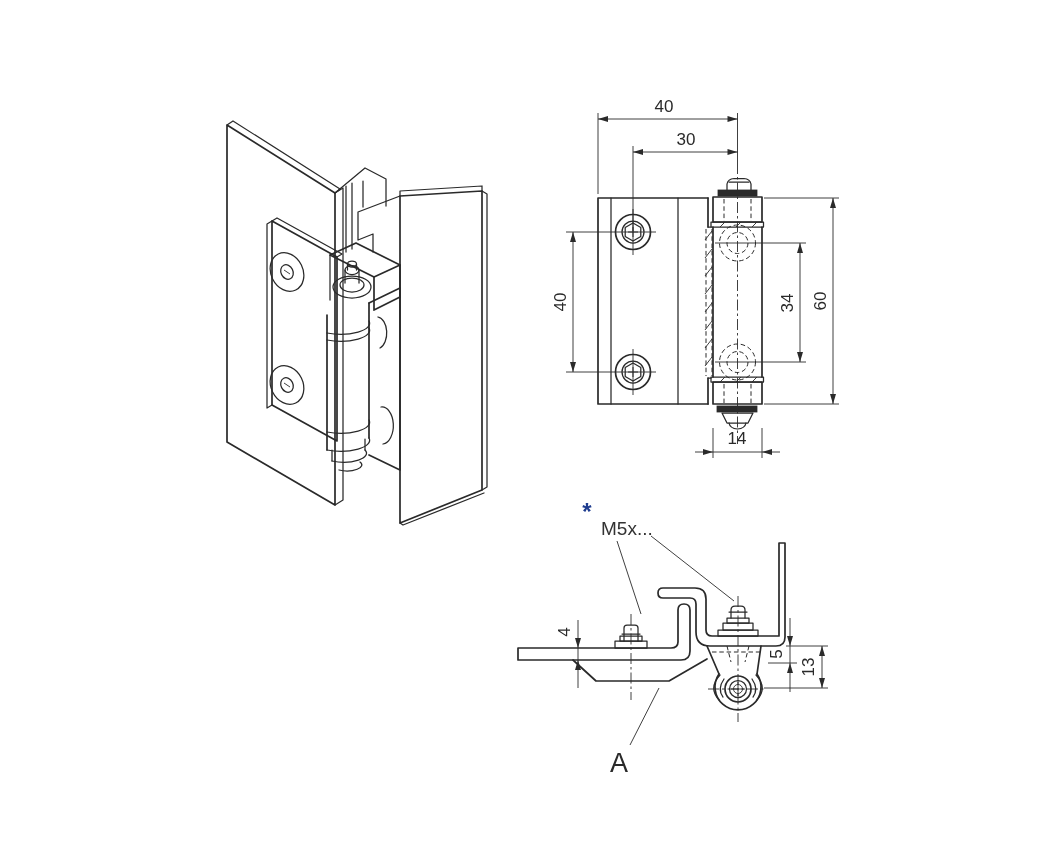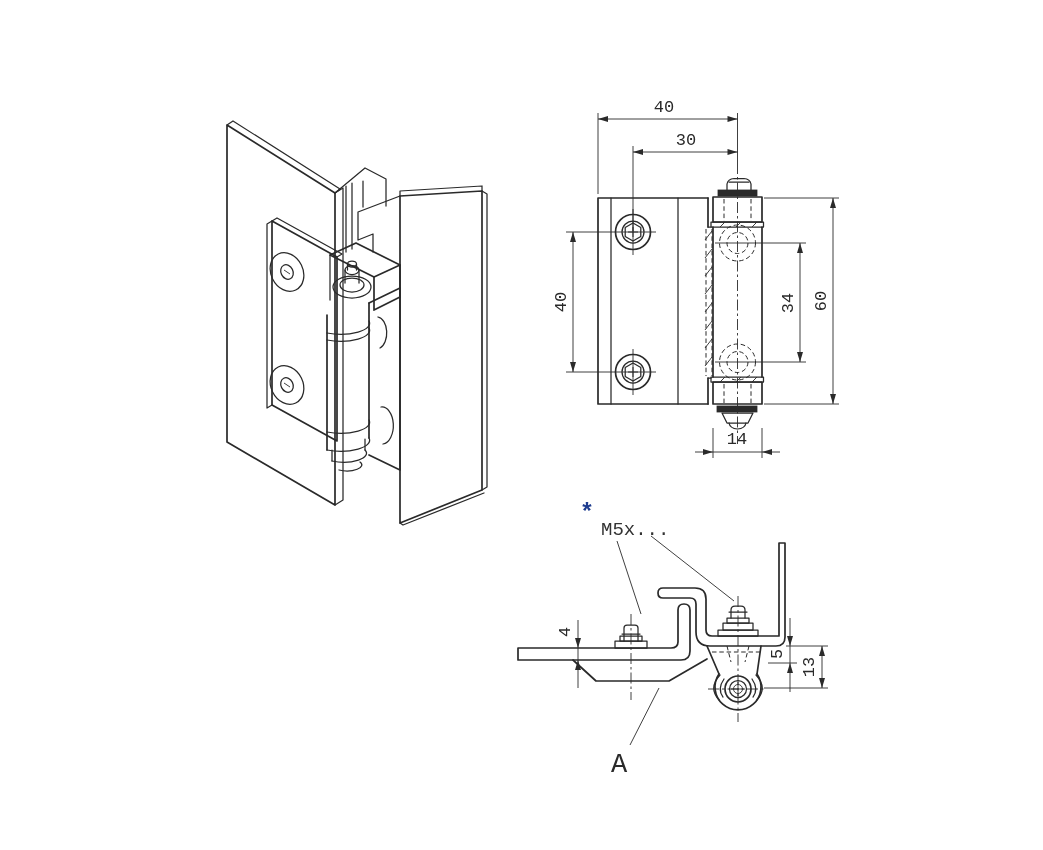--- a/index.html
+++ b/index.html
@@ -1,17 +1,17 @@
 <!DOCTYPE html>
 <html><head>
 <meta charset="utf-8">
 <style>
   html,body{margin:0;padding:0;background:#ffffff;}
   #stage{position:relative;width:1043px;height:850px;background:#ffffff;overflow:hidden;
-         font-family:Liberation Mono, monospace;}
+         font-family:Liberation Sans, sans-serif;}
   svg{position:absolute;left:0;top:0;}
   .ol   {fill:none;stroke:#2a2a2a;stroke-width:1.7;stroke-linejoin:round;stroke-linecap:round;}
   .ol2  {fill:none;stroke:#2a2a2a;stroke-width:1.25;stroke-linejoin:round;stroke-linecap:round;}
   .thin {fill:none;stroke:#2a2a2a;stroke-width:0.9;}
   .dash {fill:none;stroke:#2a2a2a;stroke-width:1.0;stroke-dasharray:4.5,2.8;}
   .cl   {fill:none;stroke:#2a2a2a;stroke-width:0.9;stroke-dasharray:11,3,2.5,3;}
   .arr  {fill:#2a2a2a;stroke:none;}
   .fillD{fill:#2a2a2a;stroke:#2a2a2a;stroke-width:0.8;}
   text.dim{font-size:17px;fill:#2a2a2a;}
   text.lbl{font-size:19px;fill:#333333;}

